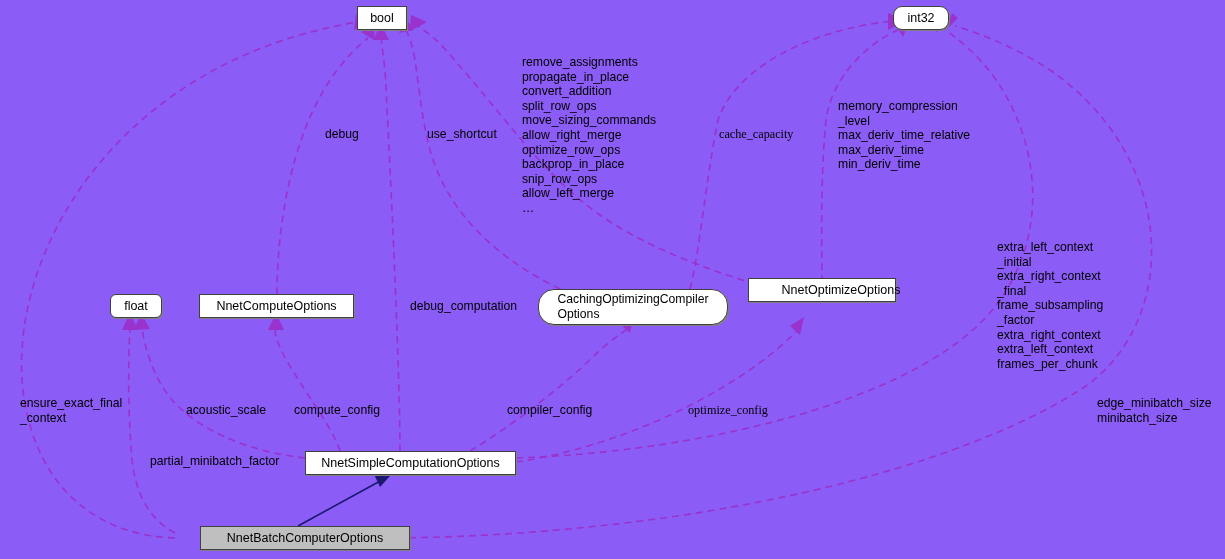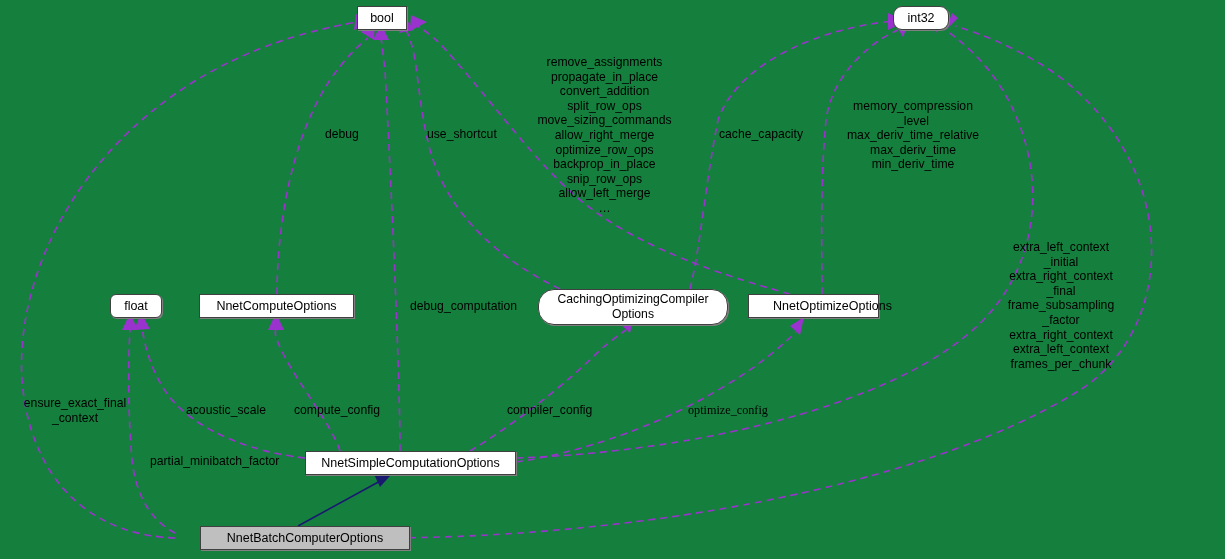--- a/index.html
+++ b/index.html
@@ -1,29 +1,29 @@
 <!DOCTYPE html>
 <html><head>
 <meta charset="utf-8">
 <style>
   html,body{margin:0;padding:0;background:#ffffff;}
   body{font-family:"Liberation Sans","DejaVu Sans",sans-serif;}
-  #diagram-root{position:relative;width:1225px;height:559px;background:#15803d;overflow:hidden;}
+  #diagram-root{position:relative;width:1225px;height:559px;background:#8b5cf6;overflow:hidden;}
   svg#edges{position:absolute;left:0;top:0;width:1225px;height:559px;}
   .edge{fill:none;stroke:#9a32cd;stroke-width:1.6;stroke-dasharray:7,5;}
   .edge-solid{fill:none;stroke:#191970;stroke-width:1.6;}
   .ahead{fill:#9a32cd;}
   .ahead-solid{fill:#191970;}
   .node{position:absolute;box-sizing:border-box;border:1px solid #404040;
         background:#ffffff;text-align:center;font-size:12.5px;color:#000;
         line-height:14px;display:flex;align-items:center;justify-content:center;
         box-shadow:1px 1px 0 0 #808080;}
   .node.filled{background:#bfbfbf;}
   .elabel{position:absolute;font-size:12.2px;color:#000;line-height:14.6px;
-          text-align:center;white-space:pre;}
+          text-align:left;white-space:pre;}
 </style>
 </head>
 <body>
 
 <div id="diagram-root">
 
   <svg id="edges" viewBox="0 0 1225 559">
     <defs></defs>
 
     <path class="edge" d="M 175,538 C 90,535 30,480 22,380 C 14,250 110,90 300,35 C 325,28 345,24 358,22"></path>
@@ -86,21 +86,21 @@
 
   <div class="node" style="left:199px;top:294px;width:155px;height:24px;">
     <span>NnetComputeOptions</span>
   </div>
 
   <div class="node" style="left:538px;top:289px;width:190px;height:36px;border-radius:16px;">
     <span class="elabel" style="position:static;">CachingOptimizingCompiler
 Options</span>
   </div>
 
-  <div class="node" style="left:748px;top:294px;width:131px;height:24px;padding-left:38px;">
+  <div class="node" style="left:748px;top:278px;width:148px;height:24px;padding-left:38px;">
     <span>NnetOptimizeOptions</span>
   </div>
 
   <div class="node" style="left:305px;top:451px;width:211px;height:24px;">
     <span>NnetSimpleComputationOptions</span>
   </div>
 
   <div class="node filled" style="left:192px;top:526px;width:210px;height:24px;margin-left:8px;">
     <span>NnetBatchComputerOptions</span>
   </div>
@@ -114,21 +114,21 @@
 convert_addition
 split_row_ops
 move_sizing_commands
 allow_right_merge
 optimize_row_ops
 backprop_in_place
 snip_row_ops
 allow_left_merge
 …</div>
 
-  <div class="elabel" style="left:719px;top:127px;">cache_capacity</div>
+  <div class="elabel" style="left:719px;top:127px;font-family:Liberation Serif, serif;">cache_capacity</div>
 
   <div class="elabel" style="left:838px;top:99px;width:150px;">memory_compression
 _level
 max_deriv_time_relative
 max_deriv_time
 min_deriv_time</div>
 
   <div class="elabel" style="left:997px;top:240px;width:128px;">extra_left_context
 _initial
 extra_right_context
@@ -147,14 +147,16 @@
   <div class="elabel" style="left:186px;top:403px;">acoustic_scale</div>
 
   <div class="elabel" style="left:294px;top:403px;">compute_config</div>
 
   <div class="elabel" style="left:507px;top:403px;">compiler_config</div>
 
   <div class="elabel" style="left:688px;top:403px;font-family:Liberation Serif, serif;">optimize_config</div>
 
   <div class="elabel" style="left:150px;top:454px;">partial_minibatch_factor</div>
 
+  <div class="elabel" style="left:1097px;top:396px;width:124px;">edge_minibatch_size
+minibatch_size</div>
 
 </div>
 
 </body></html>

